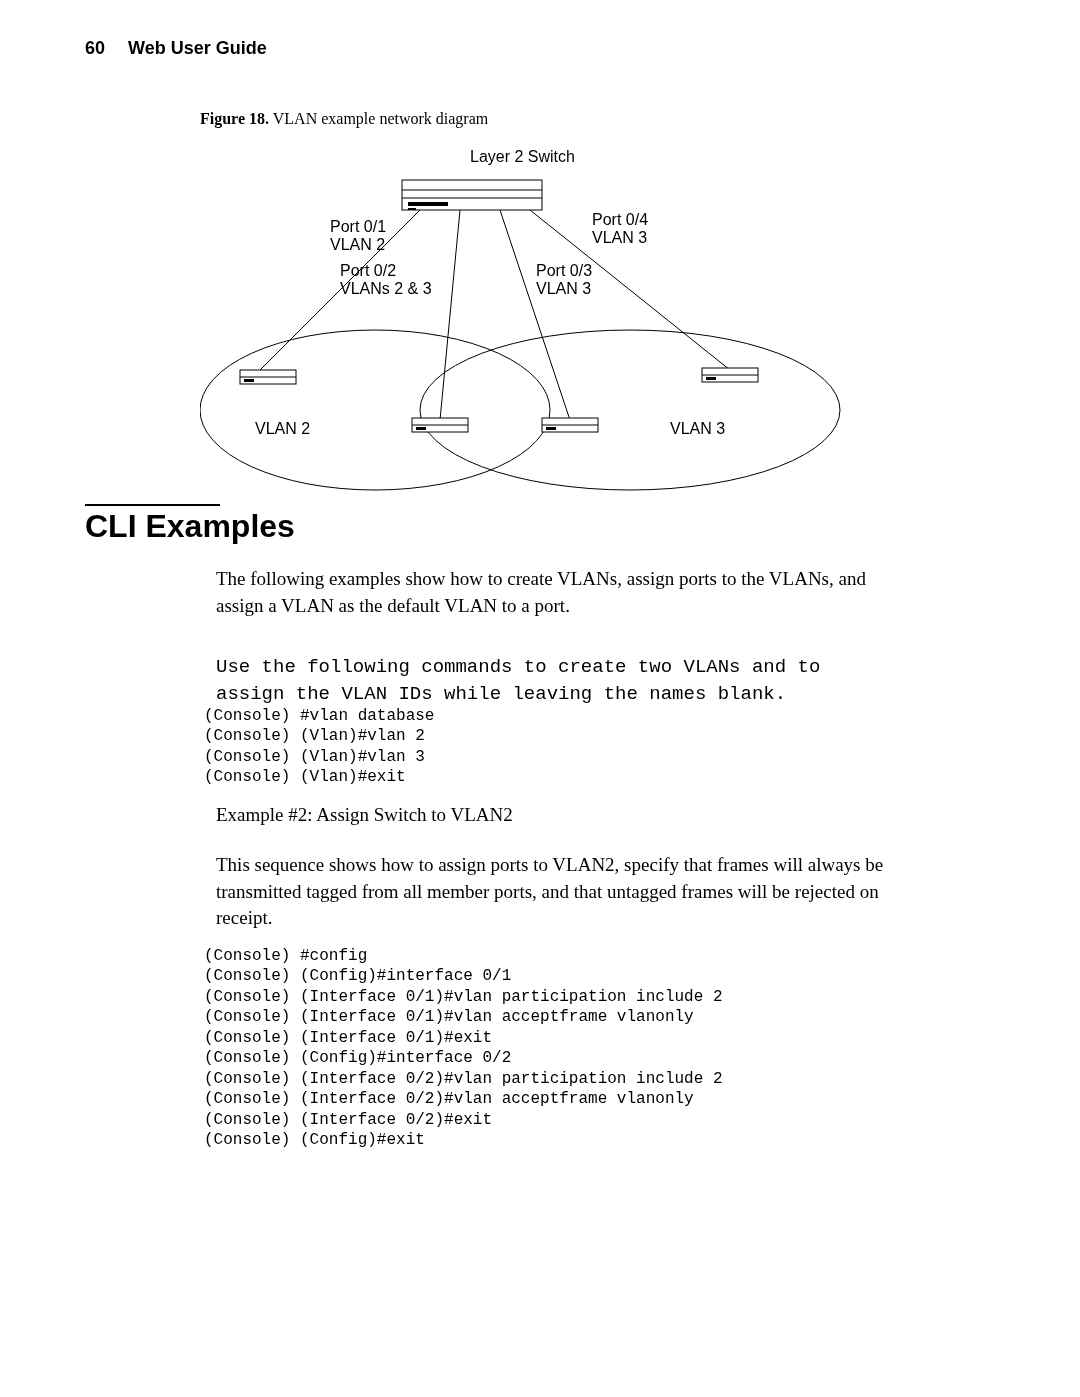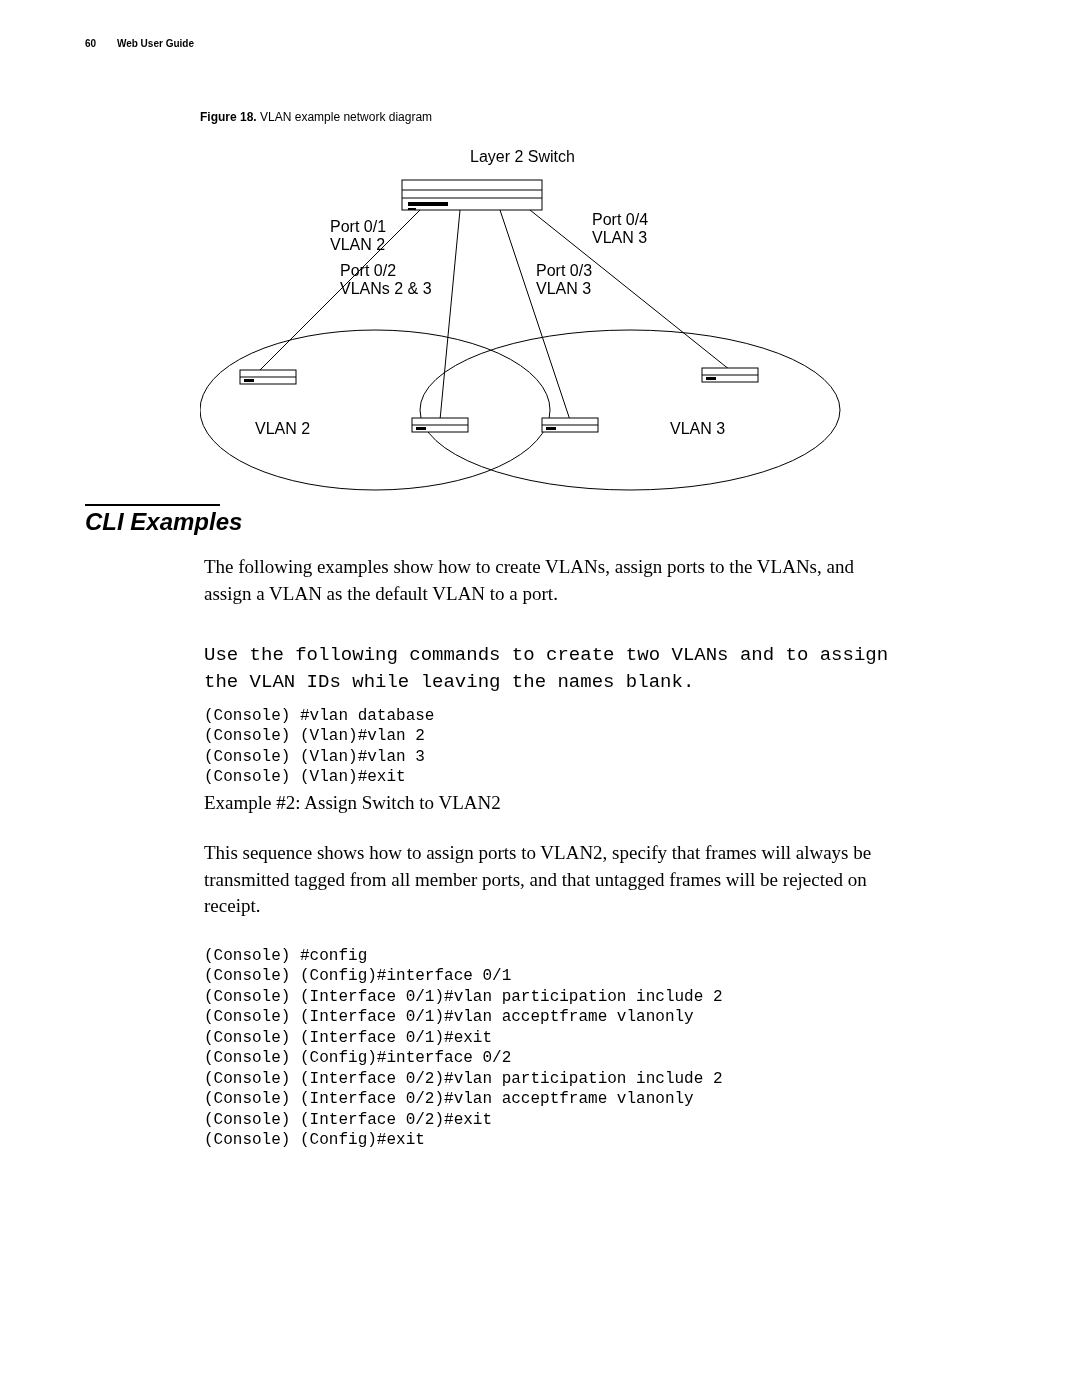--- a/index.html
+++ b/index.html
@@ -15,29 +15,29 @@
     height: 1397px;
     position: relative;
     box-sizing: border-box;
   }
   .header-row {
     position: absolute;
     top: 38px;
     left: 85px;
     font-family: Arial, Helvetica, sans-serif;
     font-weight: bold;
-    font-size: 10px;
+    font-size: 18px;
   }
   .header-page-no { margin-right: 18px; }
   .figure-caption {
     position: absolute;
     top: 110px;
     left: 200px;
-    font-family: Liberation Sans, sans-serif;
-    font-size: 12px;
+    font-family: Liberation Serif, serif;
+    font-size: 16px;
   }
   .figure-caption .lead { font-weight: bold; }
 
   .diagram {
     position: absolute;
     top: 140px;
     left: 200px;
     width: 700px;
     height: 360px;
   }
@@ -52,39 +52,38 @@
     left: 85px;
     width: 135px;
     border-top: 2px solid #000;
   }
   .section-heading {
     position: absolute;
     top: 508px;
     left: 85px;
     font-family: Arial, Helvetica, sans-serif;
     font-weight: bold;
-    font-style: italic;
-    font-size: 24px;
+    font-size: 32px;
   }
 
   .body-col {
     position: absolute;
     left: 200px;
     width: 700px;
   }
   .p1 { top: 550px; }
   .p2 { top: 606px; }
   .p3 { top: 638px; font-family: Liberation Mono, monospace; }
   .p4 { top: 786px; }
   .p5 { top: 836px; }
   .body-col p,
   .body-col div.para {
     font-size: 19px;
     line-height: 1.4;
-    margin: 4px;
+    margin: 16px;
   }
 
   pre.code {
     position: absolute;
     left: 200px;
     font-family: "Courier New", Courier, monospace;
     font-size: 16px;
     line-height: 1.28;
     margin: 4px;
     white-space: pre;

